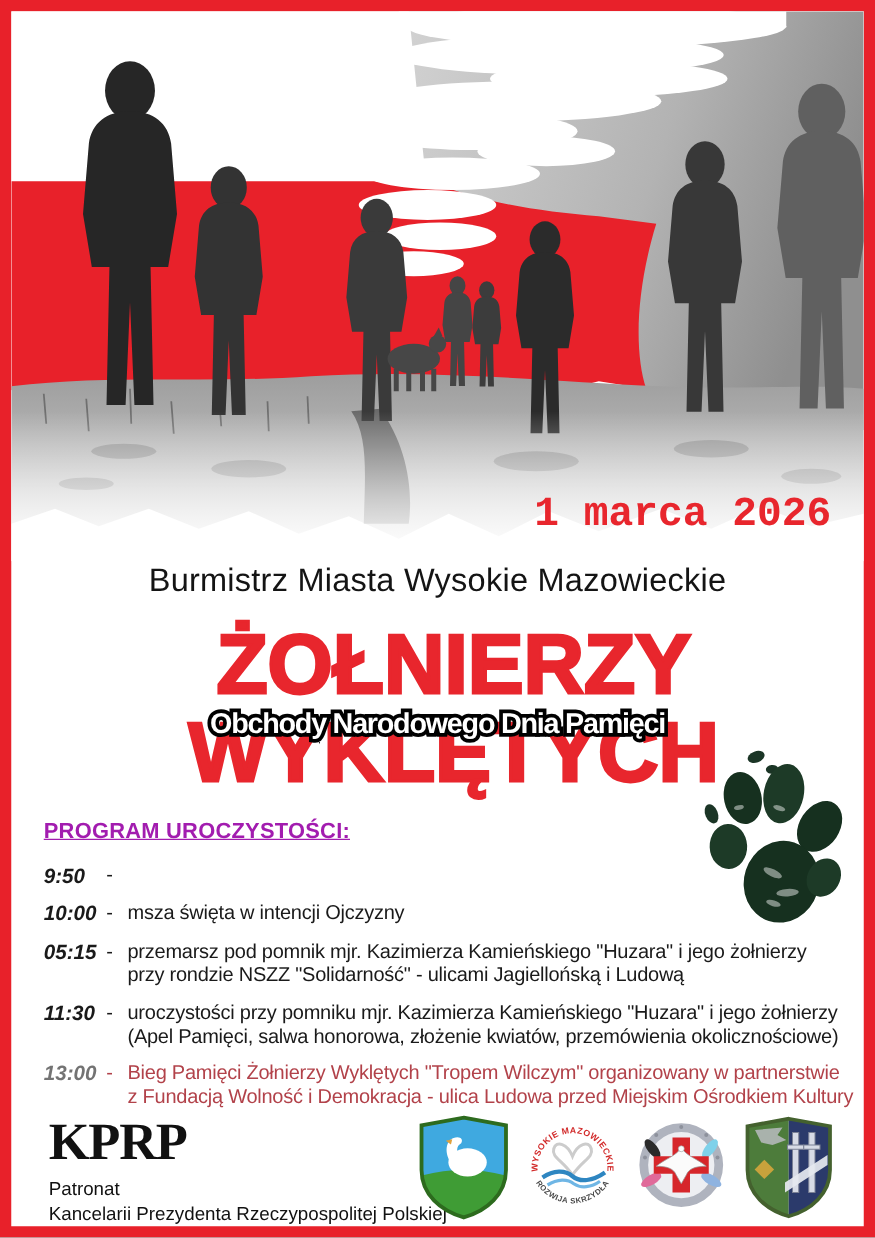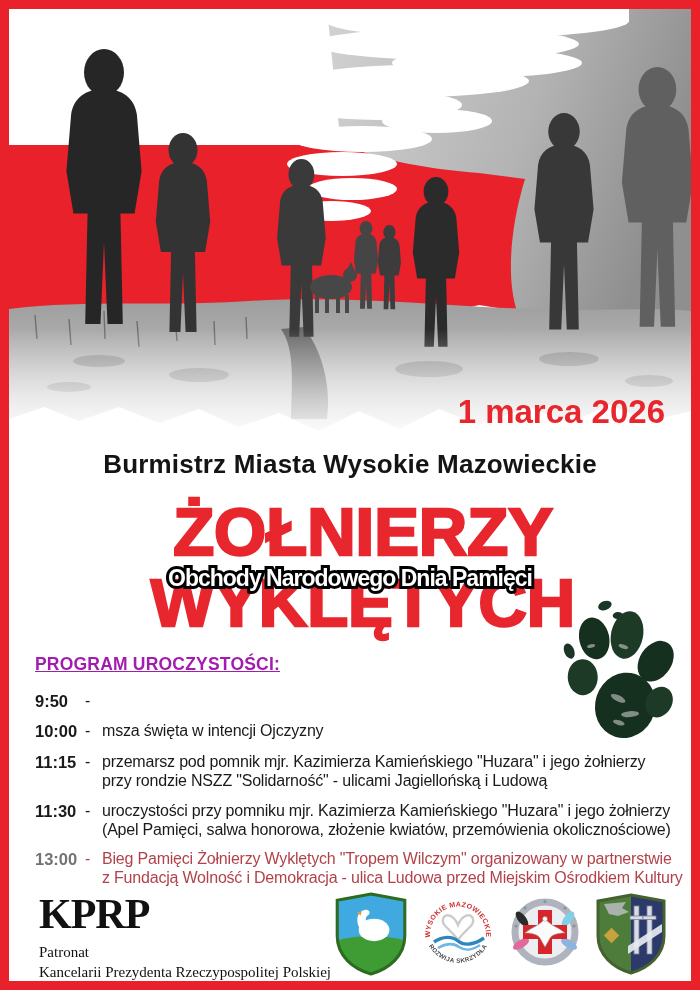--- a/index.html
+++ b/index.html
@@ -8,29 +8,29 @@
     width:700px;height:990px;
     box-sizing:border-box;
     border:9px solid #e8212a;
     background:#fff;
     overflow:hidden;
     font-family:"Liberation Sans",sans-serif;
   }
   .hero{position:absolute;top:0;left:0;display:block;}
   .date{
     position:absolute;top:384px;right:26px;
-    font-family:Liberation Sans, sans-serif;
+    font-family:Liberation Mono, monospace;
     font-weight:bold;font-size:33px;letter-spacing:0px;
     color:#e8262d;white-space:nowrap;
   }
   .intro{
     position:absolute;top:441px;left:0;width:100%;
     text-align:center;color:#141414;line-height:1.08;
   }
-  .intro .l1{font-size:26px;font-weight:bold;letter-spacing:0.2px;}
+  .intro .l1{font-size:26px;font-weight:normal;letter-spacing:0.2px;}
   .intro .l2{font-size:22px;font-weight:bold;}
   .title{
     position:absolute;top:487px;left:0;width:100%;
     text-align:center;color:#e8262d;
     font-size:67px;line-height:71px;font-weight:bold;
     letter-spacing:0px;
     -webkit-text-stroke:2.5px #e8262d;
     white-space:nowrap;
     padding-left:13px;
   }
@@ -47,32 +47,32 @@
     text-shadow:0 0 2px #000;
   }
   .overlay .front{position:relative;color:#fff;}
   .paw{position:absolute;top:586px;left:541px;}
   .program{position:absolute;top:645px;left:26px;width:645px;color:#1a1a1a;}
   .program h2{
     margin:0 0 17px 0;font-size:17.5px;font-weight:bold;
     text-decoration:underline;letter-spacing:0.2px;color:#a21caf;
   }
   .entry{display:flex;margin-bottom:11px;font-size:16px;line-height:1.18;letter-spacing:-0.2px;}
-  .entry .time{flex:none;width:50px;font-weight:bold;font-size:16.5px;letter-spacing:0;}
+  .entry .time{flex:none;width:50px;font-weight:bold;font-size:16.5px;letter-spacing:0;font-style:italic;}
   .entry .dash{flex:none;width:17px;}
   .entry .lines{display:flex;flex-direction:column;}
   .entry .lines span{display:block;white-space:nowrap;}
   .entry.highlight{color:#b2424a;}
   .entry.highlight .time{color:#737373;}
   .footer-left{position:absolute;left:30px;top:884px;color:#111;}
   .kprp{
     font-family:"Liberation Serif",serif;font-weight:bold;
     font-size:42px;line-height:1;letter-spacing:-1px;margin-bottom:7px;
   }
-  .patronat{font-family:Liberation Serif, serif;font-size:15px;line-height:1.35;}
+  .patronat{font-family:Liberation Sans, sans-serif;font-size:15px;line-height:1.35;}
   .logos{position:absolute;left:322px;top:882px;display:flex;gap:7px;align-items:flex-start;}
   .logos svg{display:block;}
 </style>
 </head>
 <body>
 
 <div class="poster">
 
   <svg class="hero" width="682" height="440" viewBox="0 0 682 440">
     <defs>
@@ -214,21 +214,21 @@
 
     <div class="entry">
       <span class="time">10:00</span>
       <span class="dash">-</span>
       <span class="lines">
         <span>msza święta w intencji Ojczyzny</span>
       </span>
     </div>
 
     <div class="entry">
-      <span class="time">11:15</span>
+      <span class="time">05:15</span>
       <span class="dash">-</span>
       <span class="lines">
         <span>przemarsz pod pomnik mjr. Kazimierza Kamieńskiego "Huzara" i jego żołnierzy</span>
         <span>przy rondzie NSZZ "Solidarność" - ulicami Jagiellońską i Ludową</span>
       </span>
     </div>
 
     <div class="entry">
       <span class="time">11:30</span>
       <span class="dash">-</span>

